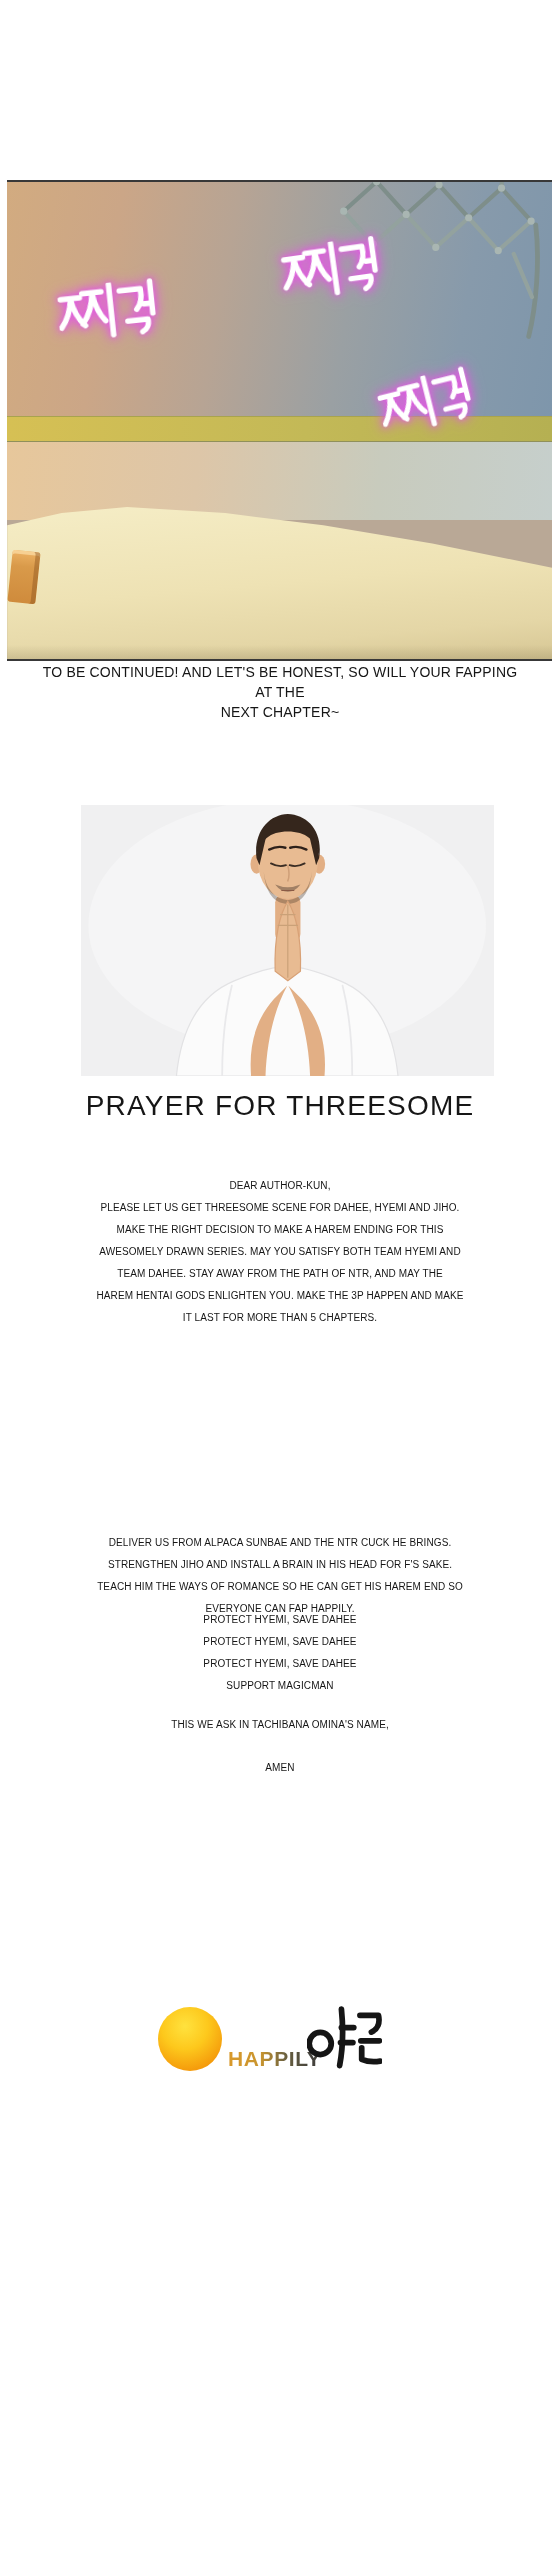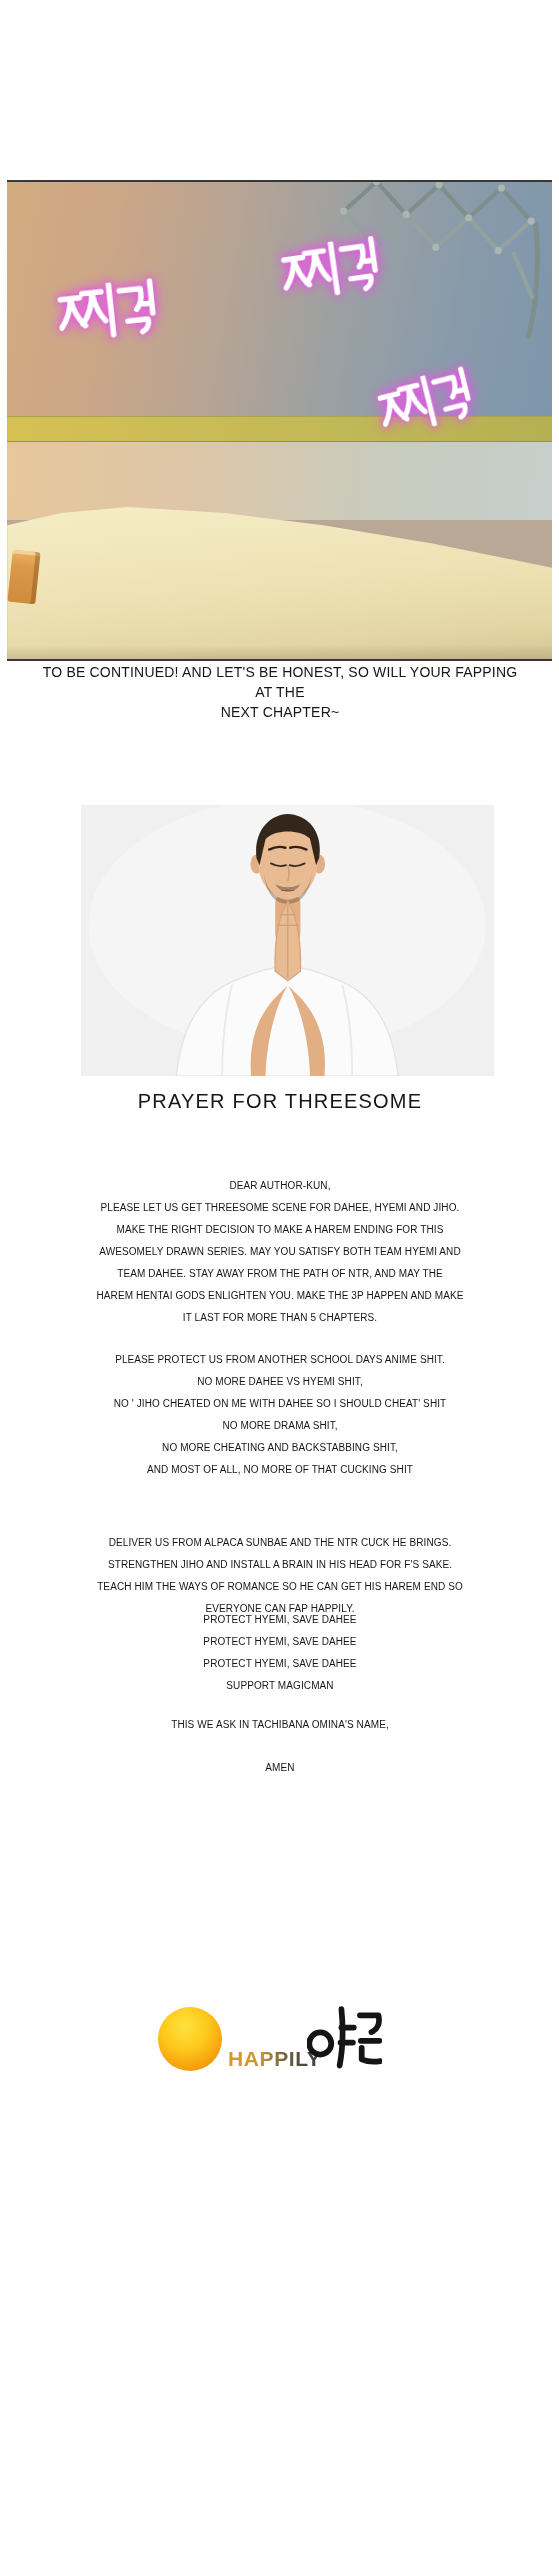--- a/index.html
+++ b/index.html
@@ -29,21 +29,21 @@
   .rack{position:absolute;left:328px;top:-3.6px;width:217px;height:166px;transform:rotate(3deg);}
   .sfx{position:absolute;filter:drop-shadow(0 0 3px var(--sfx-glow,#e25ae2)) drop-shadow(0 0 6.6px var(--sfx-glow,#e25ae2));}
   .sfx svg{display:block;width:100%;height:100%;}
   .sfx-1{left:51px;top:101px;width:98px;height:55px;transform:rotate(-6deg);}
   .sfx-2{left:274px;top:60px;width:98px;height:54px;transform:rotate(-8deg);}
   .sfx-3{left:372px;top:194px;width:92px;height:52px;transform:rotate(-14deg);}
 
   
   .comic-text{color:var(--text-color,#161616);text-transform:uppercase;white-space:pre-line;text-align:center;}
   .caption{position:absolute;left:33px;top:662px;width:494px;font-size:14px;line-height:20px;letter-spacing:0.2px;}
-  .prayer-title{position:absolute;left:0;top:1090px;width:560px;font-size:20px;letter-spacing:1.2px;font-weight:400;margin:0;}
+  .prayer-title{position:absolute;left:0;top:1090px;width:560px;font-size:28px;letter-spacing:1.2px;font-weight:400;margin:0;}
   .para{position:absolute;left:0;width:560px;font-size:10px;line-height:22px;letter-spacing:0.1px;}
   .para-0{top:1175px;} .para-1{top:1349px;} .para-2{top:1500px;margin-top:32px;}
   .para-3{top:1609px;text-align:center;} .para-4{top:1714px;} .para-5{top:1757px;text-align:center;}
 
   
   .photo{position:absolute;left:81px;top:805px;width:413px;height:271px;background:var(--photo-bg,#f0f0f1);overflow:hidden;}
   .photo svg{display:block;width:100%;height:100%;}
 
   
   .studio-logo{position:absolute;left:0;top:2001px;width:560px;height:78px;}
@@ -176,26 +176,20 @@
   </div>
 
   <h1 class="comic-text prayer-title">PRAYER FOR THREESOME</h1>
   <div class="comic-text para para-0">DEAR AUTHOR-KUN,
 PLEASE LET US GET THREESOME SCENE FOR DAHEE, HYEMI AND JIHO.
 MAKE THE RIGHT DECISION TO MAKE A HAREM ENDING FOR THIS
 AWESOMELY DRAWN SERIES. MAY YOU SATISFY BOTH TEAM HYEMI AND
 TEAM DAHEE. STAY AWAY FROM THE PATH OF NTR, AND MAY THE
 HAREM HENTAI GODS ENLIGHTEN YOU. MAKE THE 3P HAPPEN AND MAKE
 IT LAST FOR MORE THAN 5 CHAPTERS.</div>
-  <div class="comic-text para para-1">PLEASE PROTECT US FROM ANOTHER SCHOOL DAYS ANIME SHIT.
-NO MORE DAHEE VS HYEMI SHIT,
-NO ' JIHO CHEATED ON ME WITH DAHEE SO I SHOULD CHEAT' SHIT
-NO MORE DRAMA SHIT,
-NO MORE CHEATING AND BACKSTABBING SHIT,
-AND MOST OF ALL, NO MORE OF THAT CUCKING SHIT</div>
   <div class="comic-text para para-2">DELIVER US FROM ALPACA SUNBAE AND THE NTR CUCK HE BRINGS.
 STRENGTHEN JIHO AND INSTALL A BRAIN IN HIS HEAD FOR F'S SAKE.
 TEACH HIM THE WAYS OF ROMANCE SO HE CAN GET HIS HAREM END SO
 EVERYONE CAN FAP HAPPILY.</div>
   <div class="comic-text para para-3">PROTECT HYEMI, SAVE DAHEE
 PROTECT HYEMI, SAVE DAHEE
 PROTECT HYEMI, SAVE DAHEE
 SUPPORT MAGICMAN</div>
   <div class="comic-text para para-4">THIS WE ASK IN TACHIBANA OMINA'S NAME,</div>
   <div class="comic-text para para-5">AMEN</div>

